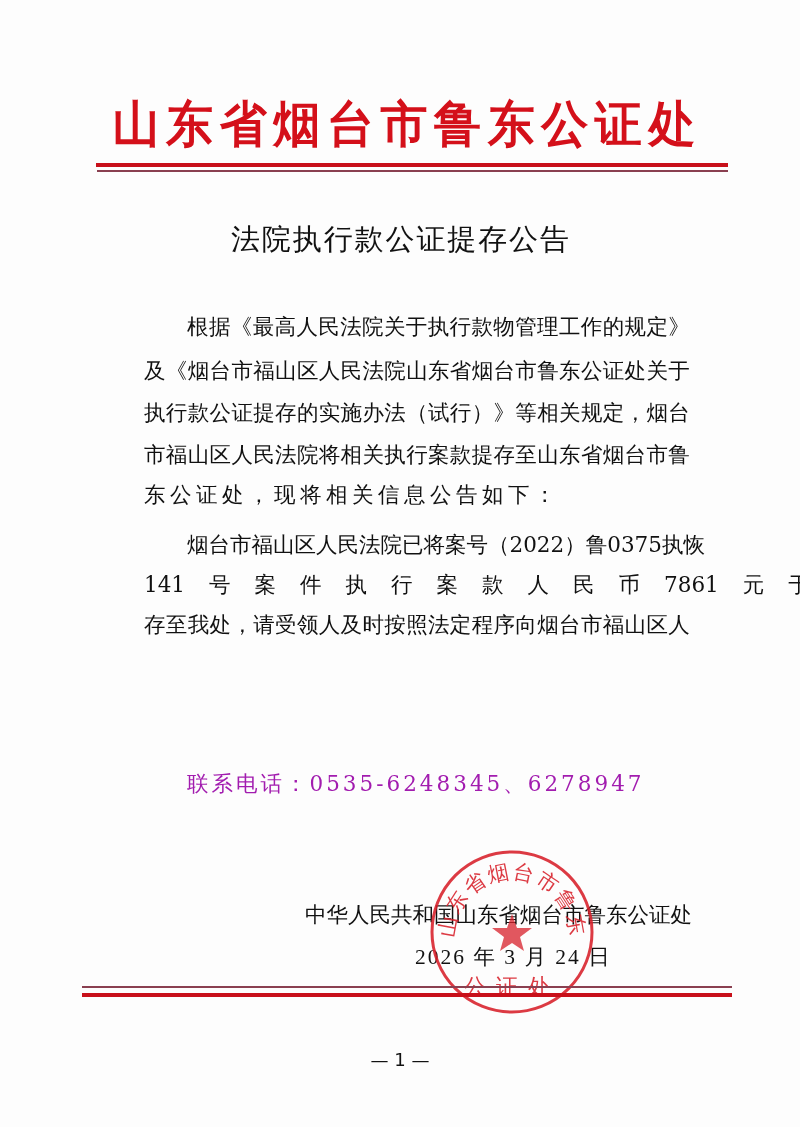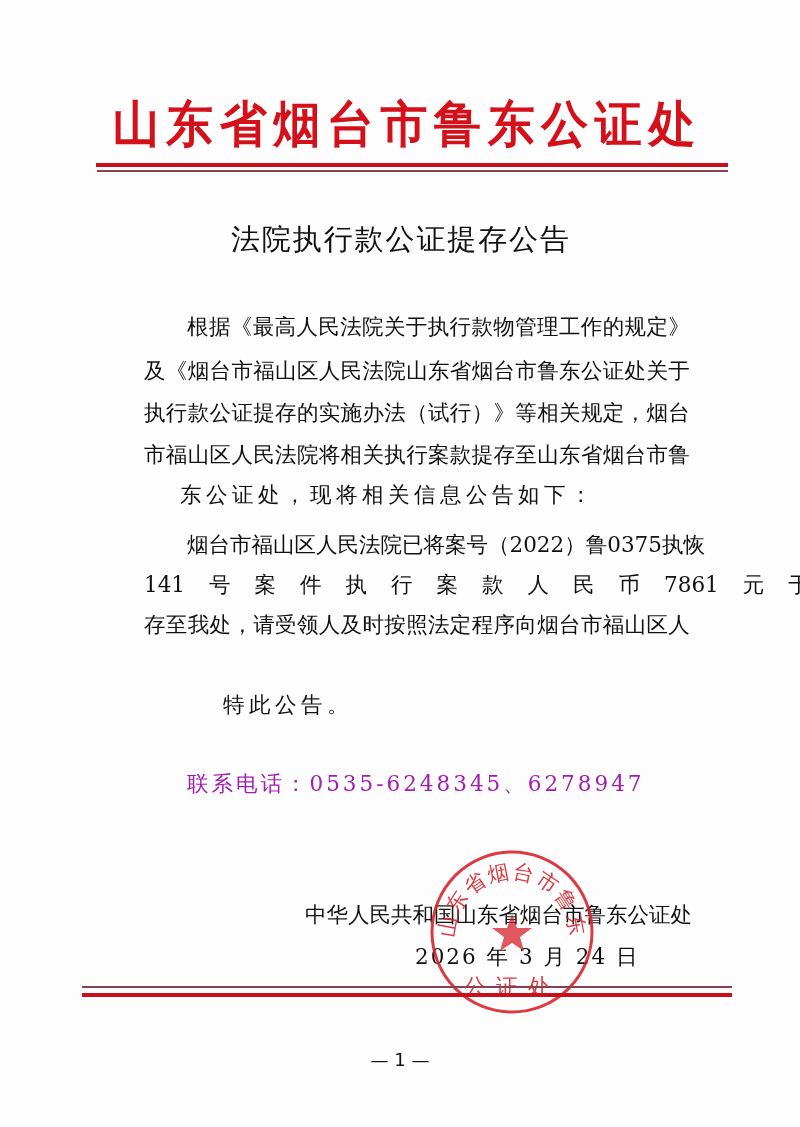--- a/index.html
+++ b/index.html
@@ -27,37 +27,37 @@
     }
     .doc-title span { display: inline-block; width: 31px; text-align: center; }
 
     .line {
       position: absolute; left: 144px; width: 546px; height: 34px;
       font-size: 21.5px; line-height: 34px; color: #111;
       text-align: justify; text-align-last: justify;
       white-space: nowrap; overflow: visible;
       display: flex; justify-content: space-between;
     }
-    .line.short { text-align-last: left; display: block; letter-spacing: 4.5px; margin-left: 36px; }
+    .line.short { text-align-last: left; display: block; letter-spacing: 4.5px; }
     .line.indent { left: 187px; width: 503px; }
     .line span.ch { display: inline-block; }
 
     .contact {
       position: absolute; left: 187px; top: 767px; height: 34px;
       font-size: 21.5px; line-height: 34px; color: #a21caf; letter-spacing: 3px; white-space: nowrap;
     }
 
     .sign-org {
       position: absolute; left: 305px; top: 898px; width: 386px; height: 34px;
       font-size: 21.5px; line-height: 34px; color: #111;
       display: flex; justify-content: space-between;
     }
     .sign-date {
       position: absolute; left: 415px; top: 940px; height: 34px;
-      font-size: 21.5px; line-height: 34px; color: #111; white-space: nowrap; letter-spacing: 2px;
+      font-size: 21.5px; line-height: 34px; color: #111; white-space: nowrap; letter-spacing: 2px; font-family: Liberation Serif, serif;
     }
 
     .seal { position: absolute; left: 428px; top: 848px; width: 168px; height: 168px; pointer-events: none; opacity: 0.88; }
 
     .page-num {
       position: absolute; left: 370px; top: 1048px; width: 60px; height: 24px;
       font-size: 18px; line-height: 24px; text-align: center; color: #111;
       font-family: "DejaVu Sans", sans-serif;
     }
   </style>
@@ -271,21 +271,20 @@
       <span class="ch">向</span>
       <span class="ch">烟</span>
       <span class="ch">台</span>
       <span class="ch">市</span>
       <span class="ch">福</span>
       <span class="ch">山</span>
       <span class="ch">区</span>
       <span class="ch">人</span>
     </div>
 
-  <div class="line short" style="top:688px; left:187px;">特此公告。</div>
 
   <div class="contact">
     <span>联系电话：</span><span>0535-6248345、6278947</span>
   </div>
 
   <div class="sign-org js-spread">
       <span class="ch">中</span>
       <span class="ch">华</span>
       <span class="ch">人</span>
       <span class="ch">民</span>

